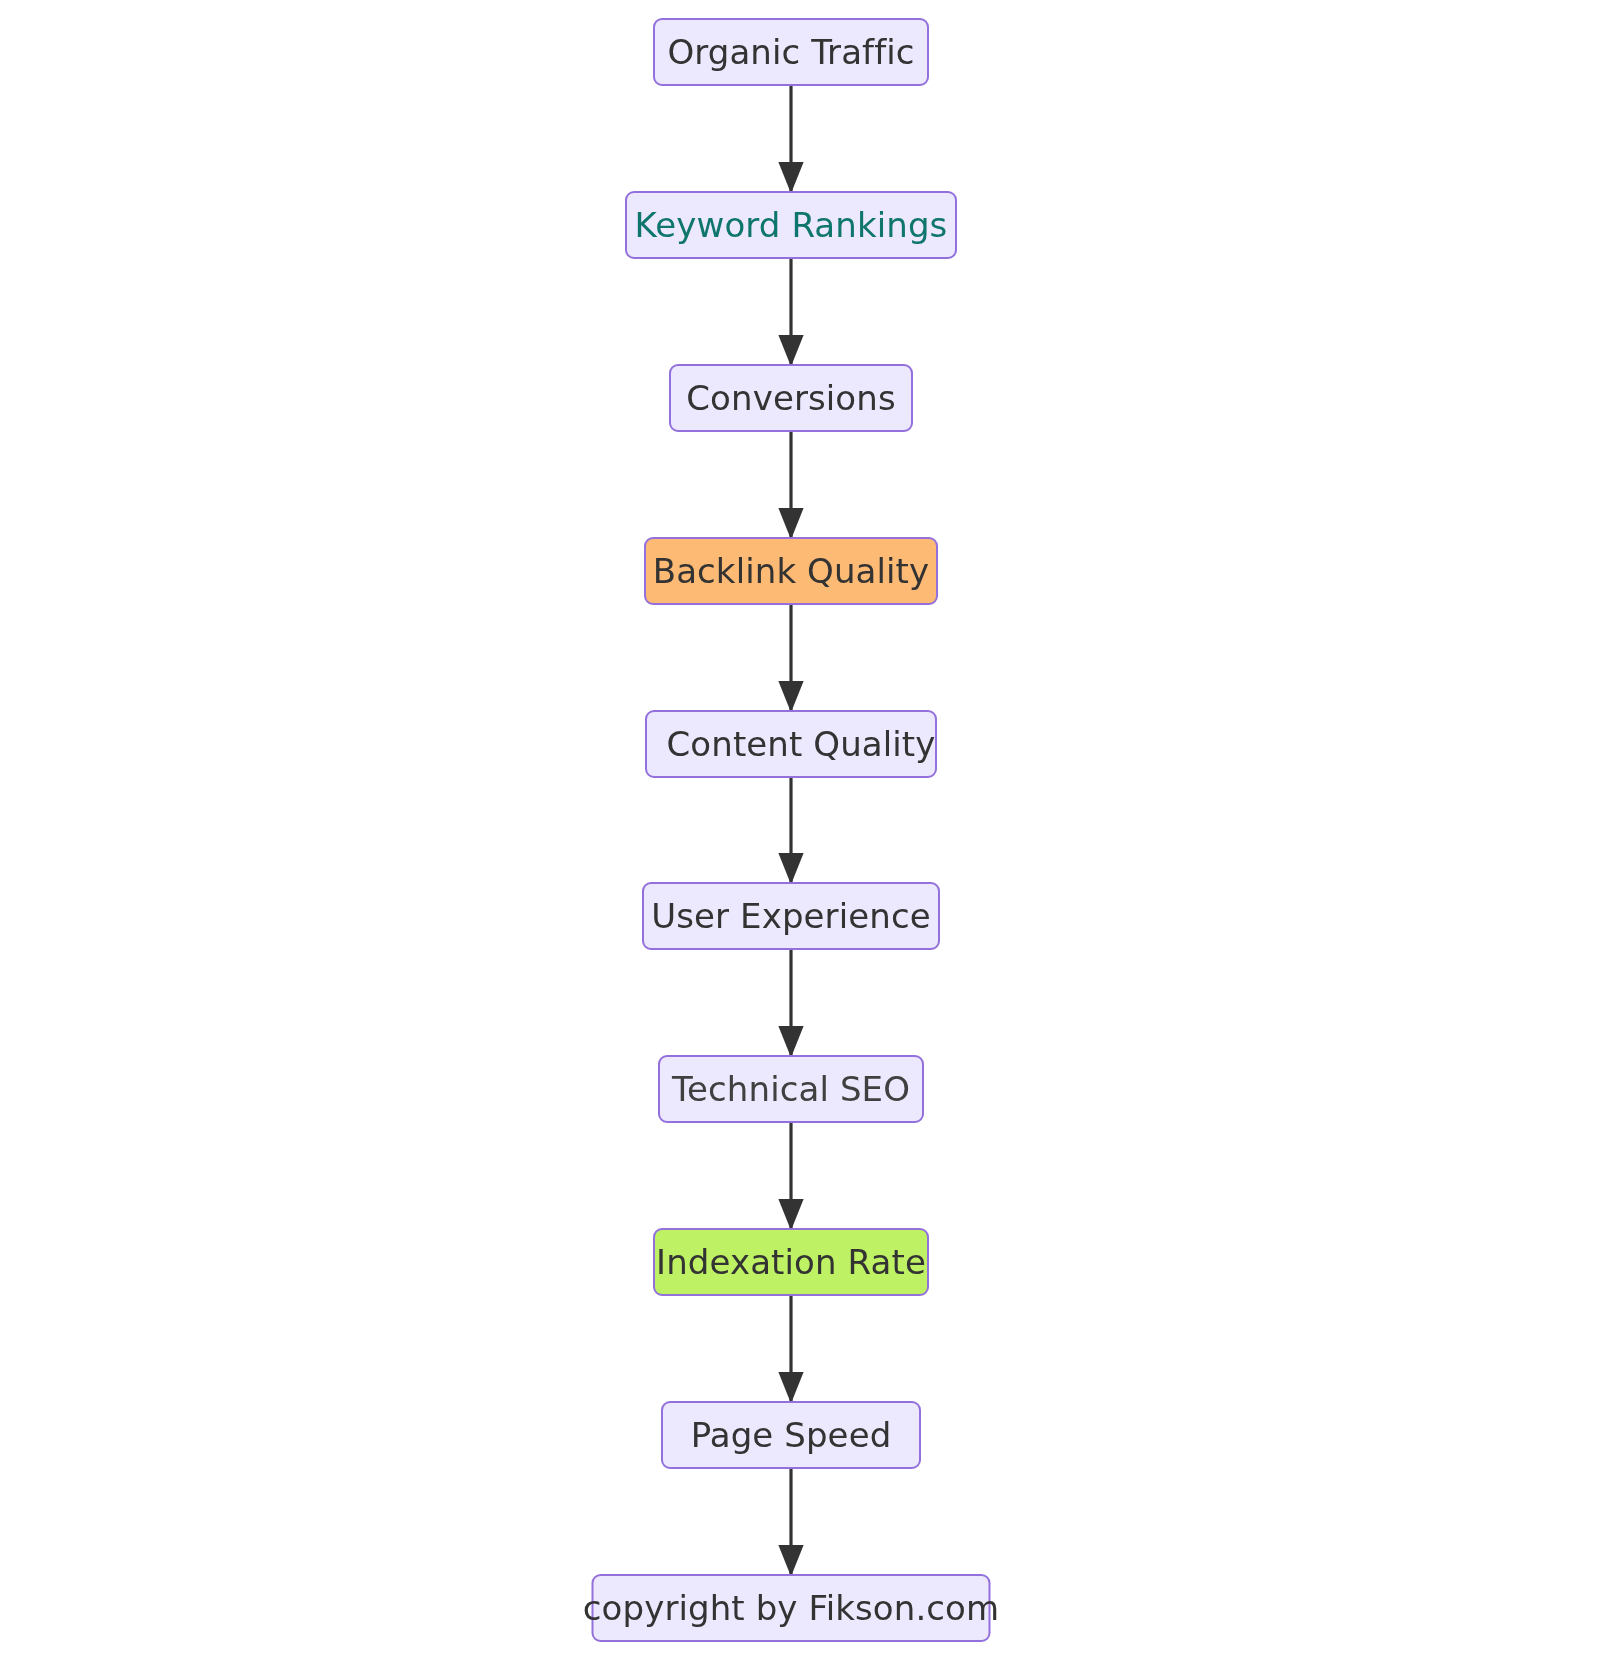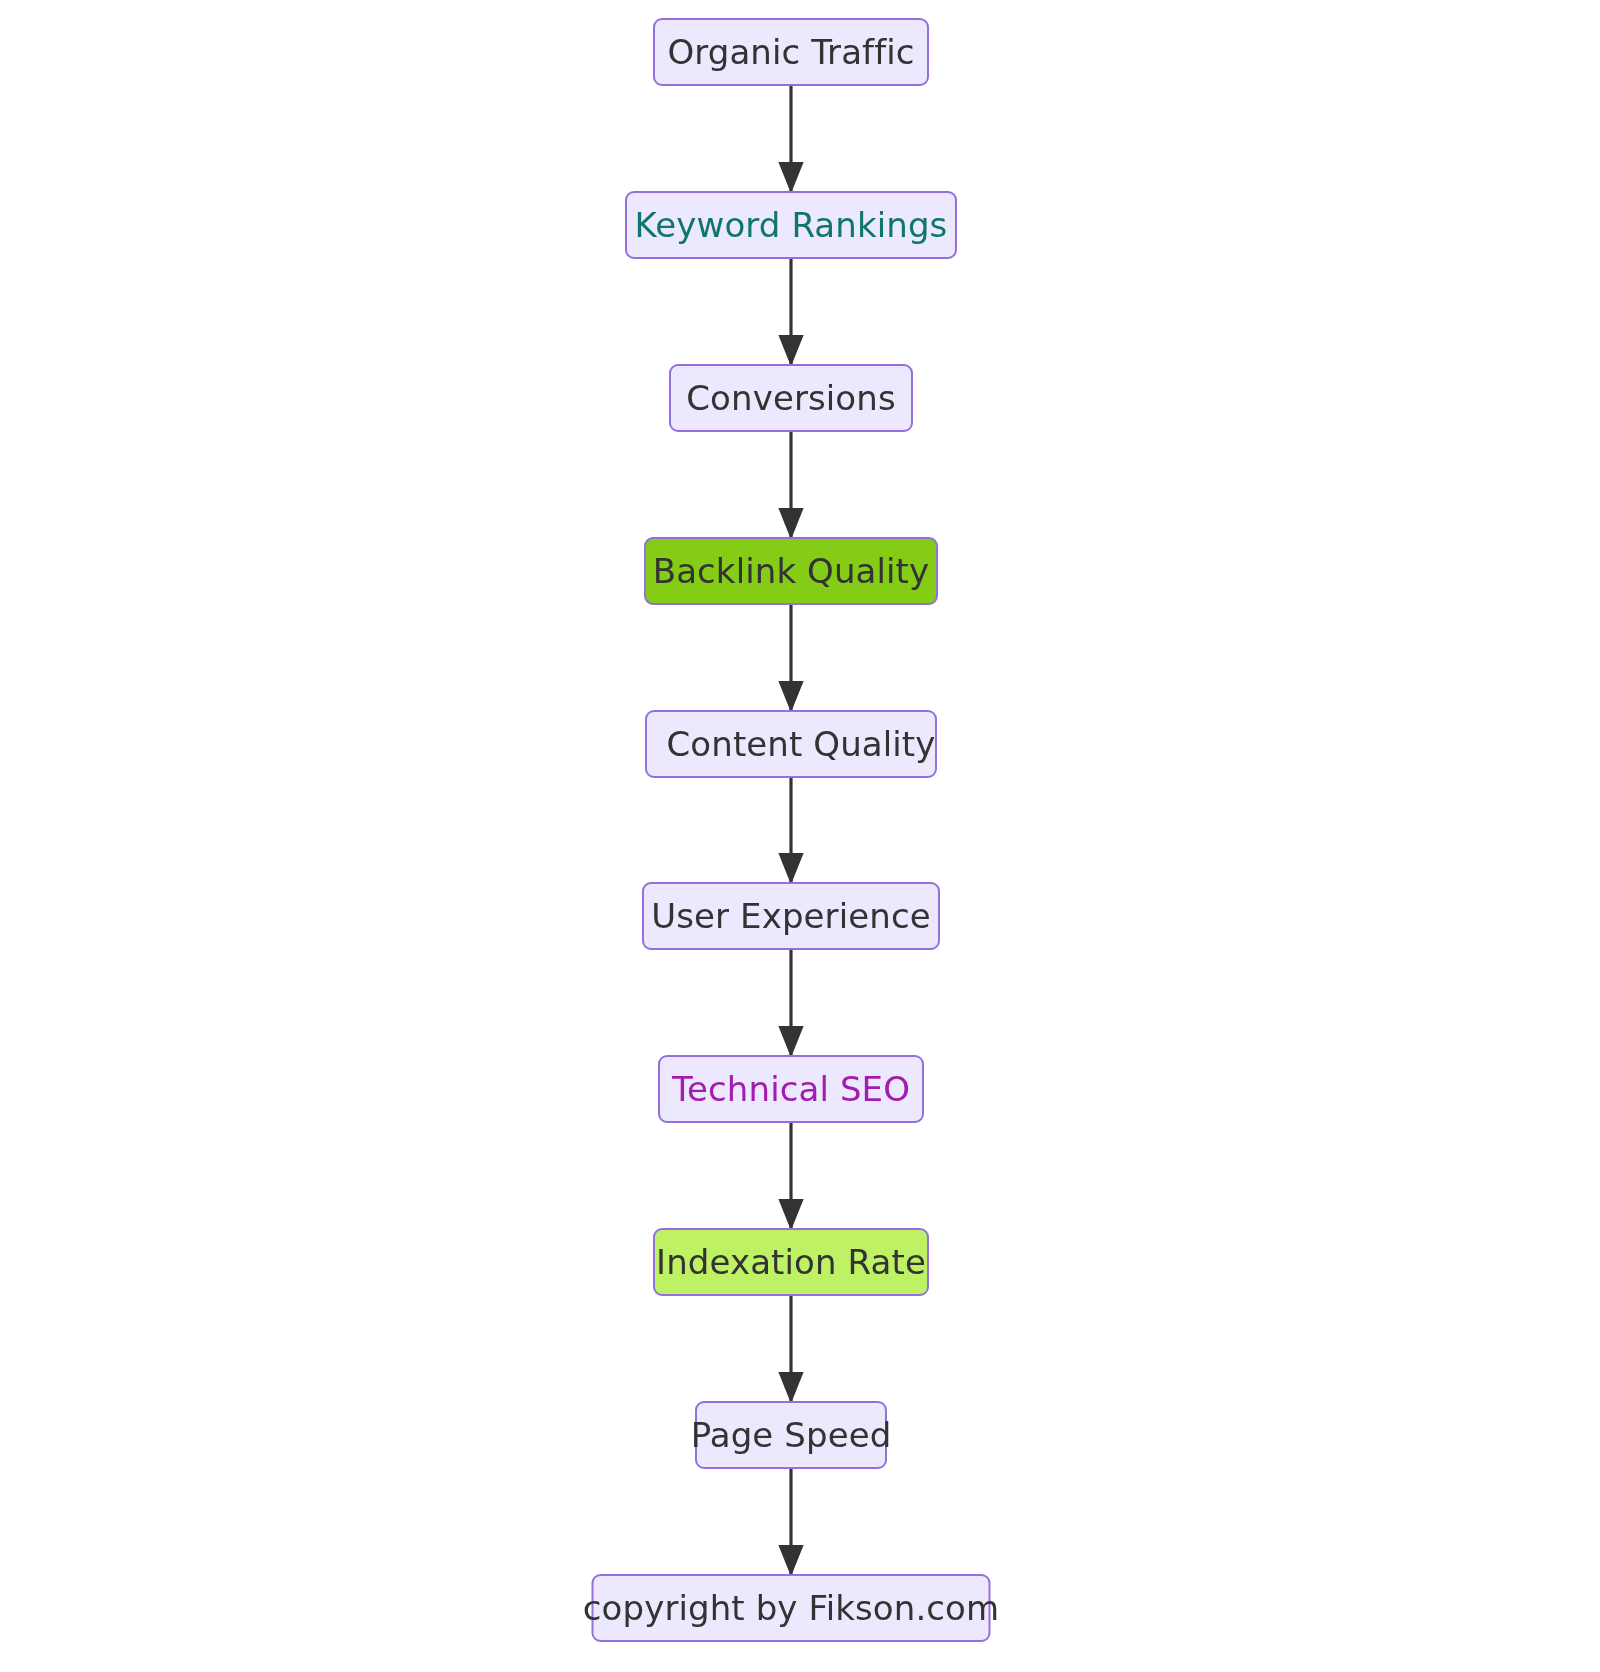--- a/index.html
+++ b/index.html
@@ -80,36 +80,36 @@
   <div id="node-layer">
       <div class="node" style="left: 791px; top: 18px; width: 276px; height: 68px; background: rgb(236, 232, 253); border-color: rgb(147, 112, 219);">
         <span class="node-label" style="color: rgb(51, 51, 51);">Organic Traffic</span>
       </div>
       <div class="node" style="left: 791px; top: 191px; width: 332px; height: 68px; background: rgb(236, 232, 253); border-color: rgb(147, 112, 219);">
         <span class="node-label" style="color: #0f766e;">Keyword Rankings</span>
       </div>
       <div class="node" style="left: 791px; top: 364px; width: 244px; height: 68px; background: rgb(236, 232, 253); border-color: rgb(147, 112, 219);">
         <span class="node-label" style="color: rgb(51, 51, 51);">Conversions</span>
       </div>
-      <div class="node" style="left: 791px; top: 537px; width: 294px; height: 68px; background: #84cc16; border-color: rgb(147, 112, 219);">
+      <div class="node" style="left: 791px; top: 537px; width: 294px; height: 68px; background: #fdba74; border-color: rgb(147, 112, 219);">
         <span class="node-label" style="color: rgb(51, 51, 51);">Backlink Quality</span>
       </div>
       <div class="node" style="left: 791px; top: 710px; width: 292px; height: 68px; background: rgb(236, 232, 253); border-color: rgb(147, 112, 219); padding-left: 20px;">
         <span class="node-label" style="color: rgb(51, 51, 51);">Content Quality</span>
       </div>
       <div class="node" style="left: 791px; top: 882px; width: 298px; height: 68px; background: rgb(236, 232, 253); border-color: rgb(147, 112, 219);">
         <span class="node-label" style="color: rgb(51, 51, 51); text-align: right;">User Experience</span>
       </div>
       <div class="node" style="left: 791px; top: 1055px; width: 266px; height: 68px; background: rgb(236, 232, 253); border-color: rgb(147, 112, 219);">
-        <span class="node-label" style="color: #a21caf;">Technical SEO</span>
+        <span class="node-label" style="color: #404040;">Technical SEO</span>
       </div>
       <div class="node" style="left: 791px; top: 1228px; width: 276px; height: 68px; background: #bef264; border-color: rgb(147, 112, 219);">
         <span class="node-label" style="color: rgb(51, 51, 51);">Indexation Rate</span>
       </div>
-      <div class="node" style="left: 791px; top: 1401px; width: 192px; height: 68px; background: rgb(236, 232, 253); border-color: rgb(147, 112, 219);">
+      <div class="node" style="left: 791px; top: 1401px; width: 260px; height: 68px; background: rgb(236, 232, 253); border-color: rgb(147, 112, 219);">
         <span class="node-label" style="color: rgb(51, 51, 51);">Page Speed</span>
       </div>
       <div class="node" style="left: 791px; top: 1574px; width: 399px; height: 68px; background: rgb(236, 232, 253); border-color: rgb(147, 112, 219);">
         <span class="node-label" style="color: rgb(51, 51, 51);">copyright by Fikson.com</span>
       </div>
     </div>
 
 </div>
 
 </body></html>

